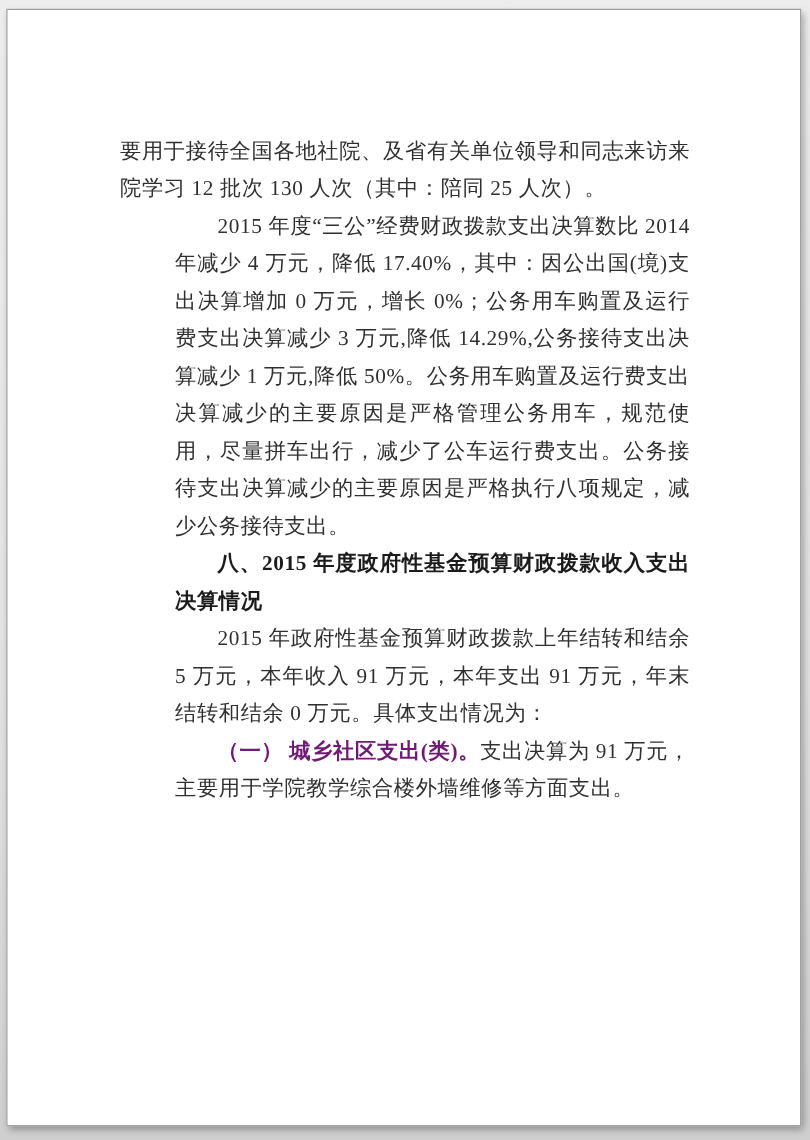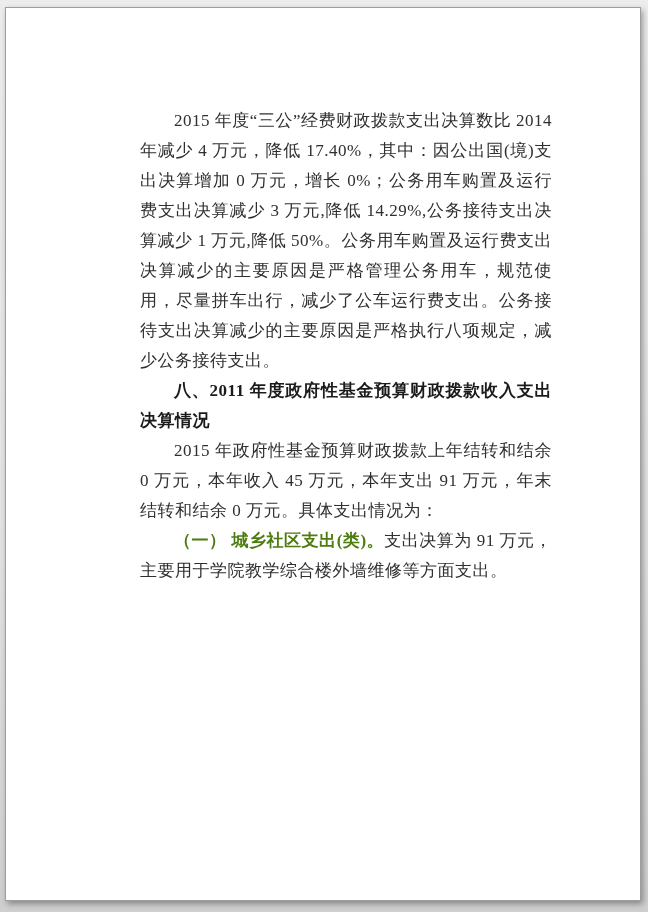--- a/index.html
+++ b/index.html
@@ -41,28 +41,29 @@
   .content p.indent {
     text-indent: 2em;
     margin-left: 44px;
   }
   .content p.heading {
     font-weight: bold;
     color: #1b1b1b;
   }
   .content p strong {
     font-weight: bold;
-    color: #4d7c0f;
+    color: #701a75;
   }
 </style>
 </head>
 <body>
 
 <div class="canvas">
   <div class="sheet">
     <div class="content" id="doc-body">
+        <p class="body">要用于接待全国各地社院、及省有关单位领导和同志来访来院学习 12 批次 130 人次（其中：陪同 25 人次）。</p>
         <p class="body indent">2015 年度“三公”经费财政拨款支出决算数比 2014 年减少 4 万元，降低 17.40%，其中：因公出国(境)支出决算增加 0 万元，增长 0%；公务用车购置及运行费支出决算减少 3 万元,降低 14.29%,公务接待支出决算减少 1 万元,降低 50%。公务用车购置及运行费支出决算减少的主要原因是严格管理公务用车，规范使用，尽量拼车出行，减少了公车运行费支出。公务接待支出决算减少的主要原因是严格执行八项规定，减少公务接待支出。</p>
-        <p class="heading indent">八、2011 年度政府性基金预算财政拨款收入支出决算情况</p>
-        <p class="body indent">2015 年政府性基金预算财政拨款上年结转和结余 0 万元，本年收入 45 万元，本年支出 91 万元，年末结转和结余 0 万元。具体支出情况为：</p>
+        <p class="heading indent">八、2015 年度政府性基金预算财政拨款收入支出决算情况</p>
+        <p class="body indent">2015 年政府性基金预算财政拨款上年结转和结余 5 万元，本年收入 91 万元，本年支出 91 万元，年末结转和结余 0 万元。具体支出情况为：</p>
         <p class="body indent"><strong>（一） 城乡社区支出(类)。</strong><span>支出决算为 91 万元，主要用于学院教学综合楼外墙维修等方面支出。</span></p>
       </div>
   </div>
 </div>
 
 </body></html>

